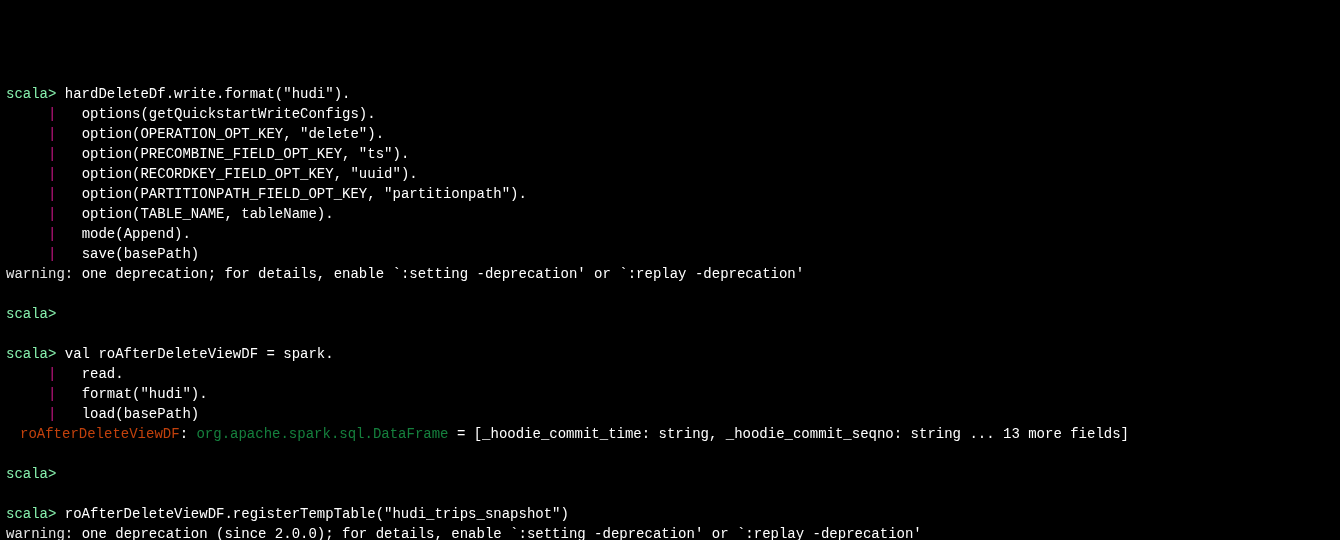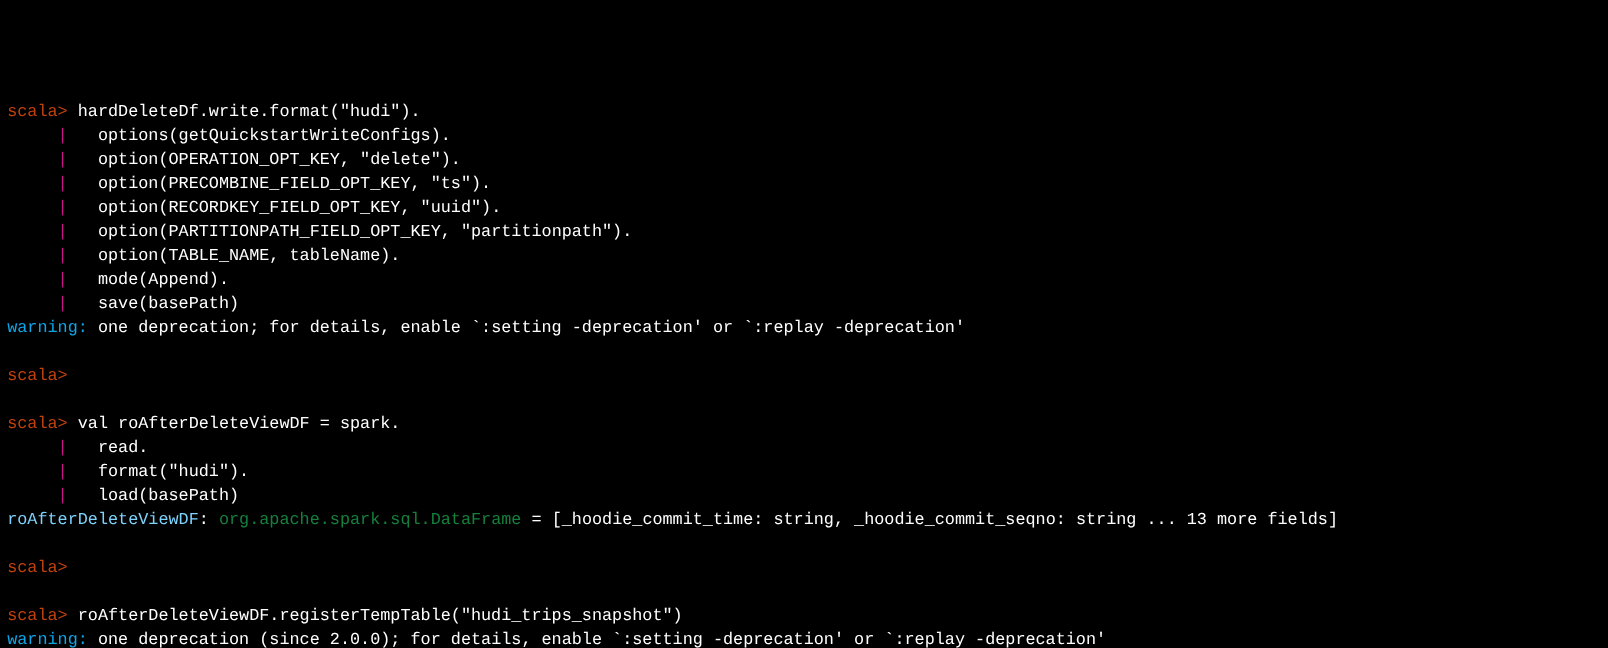--- a/index.html
+++ b/index.html
@@ -7,24 +7,24 @@
     padding: 4px 6px;
     background: #000000;
     color: #ffffff;
     font-family: "Consolas", "Monaco", "Courier New", monospace;
     font-size: 14px;
     line-height: 1.43;
     white-space: pre;
     width: 1340px;
     box-sizing: border-box;
   }
-  .prompt { color: #c2410c; }
-  .yellow { color: #0ea5e9; }
+  .prompt { color: #86efac; }
+  .yellow { color: #e5e5e5; }
   .pipe { color: #c71585; }
-  .teal { color: #7dd3fc; }
+  .teal { color: #c2410c; margin-left: 14px; }
   .green { color: #15803d; }
   .white { color: #ffffff; }
 </style>
 </head>
 <body>
 
 
 
 <div id="terminal"><div><span class="prompt">scala&gt; </span><span class="white">hardDeleteDf.write.format("hudi").</span></div><div><span class="white">     </span><span class="pipe">|</span><span class="white">   options(getQuickstartWriteConfigs).</span></div><div><span class="white">     </span><span class="pipe">|</span><span class="white">   option(OPERATION_OPT_KEY, "delete").</span></div><div><span class="white">     </span><span class="pipe">|</span><span class="white">   option(PRECOMBINE_FIELD_OPT_KEY, "ts").</span></div><div><span class="white">     </span><span class="pipe">|</span><span class="white">   option(RECORDKEY_FIELD_OPT_KEY, "uuid").</span></div><div><span class="white">     </span><span class="pipe">|</span><span class="white">   option(PARTITIONPATH_FIELD_OPT_KEY, "partitionpath").</span></div><div><span class="white">     </span><span class="pipe">|</span><span class="white">   option(TABLE_NAME, tableName).</span></div><div><span class="white">     </span><span class="pipe">|</span><span class="white">   mode(Append).</span></div><div><span class="white">     </span><span class="pipe">|</span><span class="white">   save(basePath)</span></div><div><span class="yellow">warning: </span><span class="white">one deprecation; for details, enable `:setting -deprecation' or `:replay -deprecation'</span></div><div>&nbsp;</div><div><span class="prompt">scala&gt; </span></div><div>&nbsp;</div><div><span class="prompt">scala&gt; </span><span class="white">val roAfterDeleteViewDF = spark.</span></div><div><span class="white">     </span><span class="pipe">|</span><span class="white">   read.</span></div><div><span class="white">     </span><span class="pipe">|</span><span class="white">   format("hudi").</span></div><div><span class="white">     </span><span class="pipe">|</span><span class="white">   load(basePath)</span></div><div><span class="teal">roAfterDeleteViewDF</span><span class="white">: </span><span class="green">org.apache.spark.sql.DataFrame</span><span class="white"> = [_hoodie_commit_time: string, _hoodie_commit_seqno: string ... 13 more fields]</span></div><div>&nbsp;</div><div><span class="prompt">scala&gt; </span></div><div>&nbsp;</div><div><span class="prompt">scala&gt; </span><span class="white">roAfterDeleteViewDF.registerTempTable("hudi_trips_snapshot")</span></div><div><span class="yellow">warning: </span><span class="white">one deprecation (since 2.0.0); for details, enable `:setting -deprecation' or `:replay -deprecation'</span></div></div>
 

